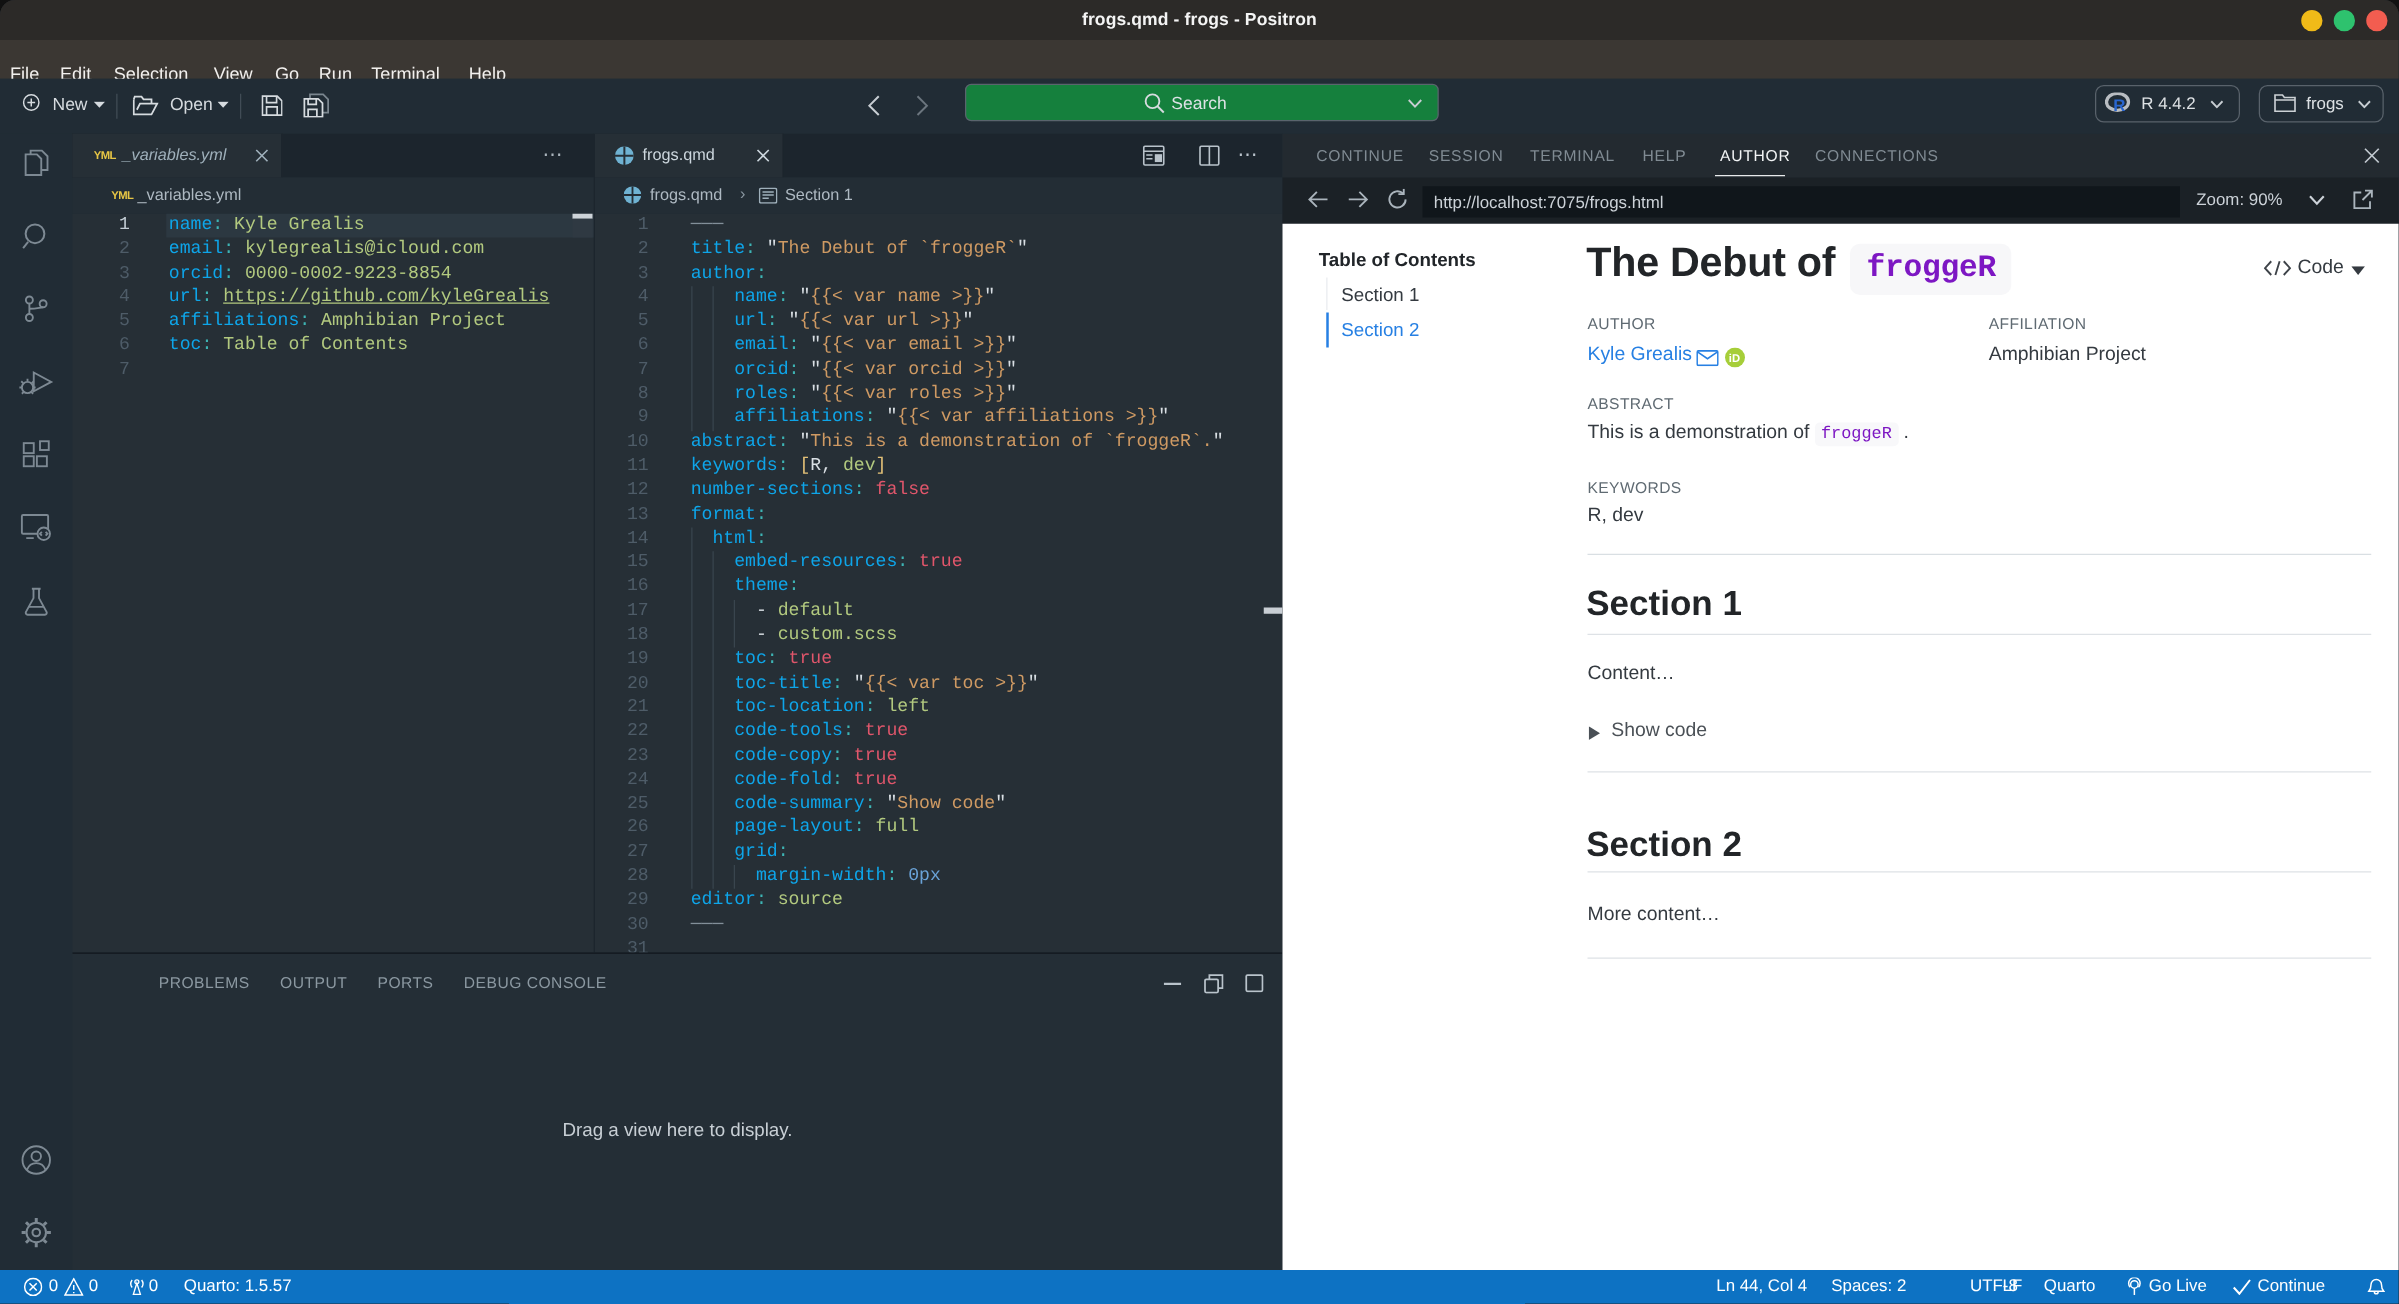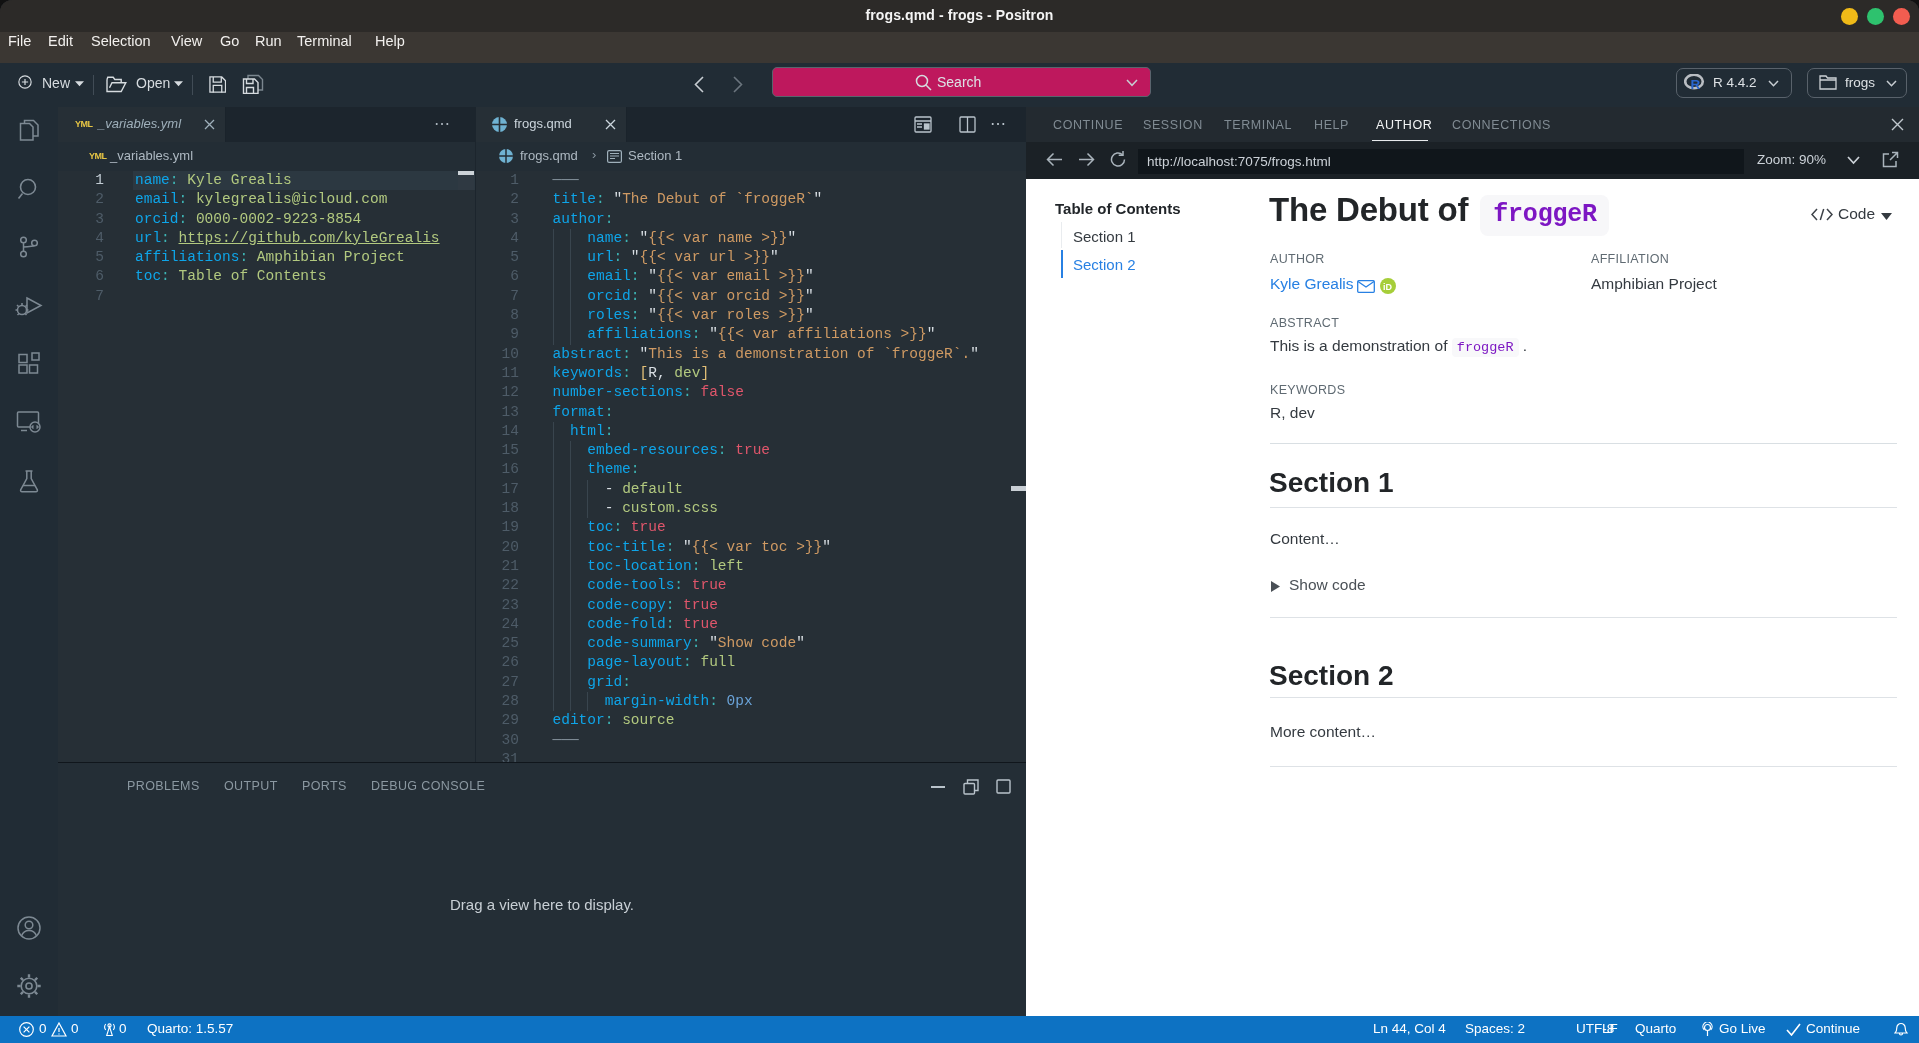--- a/index.html
+++ b/index.html
@@ -8,27 +8,27 @@
   .window { position:absolute; left:0; top:0; width:1919px; height:1043px;
             border-radius:12px 12px 0 0; overflow:hidden; background:#262f36; }
   
   .titlebar { position:absolute; left:0; top:0; width:100%; height:32px; background:#2c2a28; }
   .titlebar .title { position:absolute; left:0; right:0; top:7px; text-align:center;
             color:#f4f4f4; font-size:14px; font-weight:700; letter-spacing:0.1px; }
   .tl { position:absolute; top:7.5px; width:17px; height:17px; border-radius:50%; }
   
   .menubar { position:absolute; left:0; top:32px; width:100%; height:31px; background:#3b3733;
              color:#f2f0ee; font-size:14.5px; }
-  .menubar span { position:absolute; top:1px;text-align:right; }
+  .menubar span { position:absolute; top:20px;text-align:right; }
   
   .toolbar { position:absolute; left:0; top:63px; width:100%; height:44px; background:#212c35;
              color:#d6dbdf; font-size:14px; }
   .tbtn { position:absolute; top:12px; }
   .searchbox { position:absolute; left:772px; top:4px; width:379px; height:30px;
-               border:1px solid #5a646d; border-radius:5px; background:#be185d; }
+               border:1px solid #5a646d; border-radius:5px; background:#15803d; }
   .pillbtn { position:absolute; top:5px; height:30px; border:1px solid #59626b; border-radius:7px;
              color:#dde1e4; font-size:13.5px; }
   
   .workbench { position:absolute; left:0; top:107px; width:1919px; height:909px; background:#212c35; }
   .activitybar { position:absolute; left:0; top:0; width:58px; height:909px; background:#212c35; }
   .editors { position:absolute; left:58px; top:0; width:968px; height:909px; }
   .group { position:absolute; top:0; height:655px; }
   .g-left { left:0; width:417px; }
   .g-right { left:417px; width:551px; border-left:1px solid #1c252d; }
   .tabbar { position:absolute; left:0; top:0; width:100%; height:35px; background:#1c252d; }

